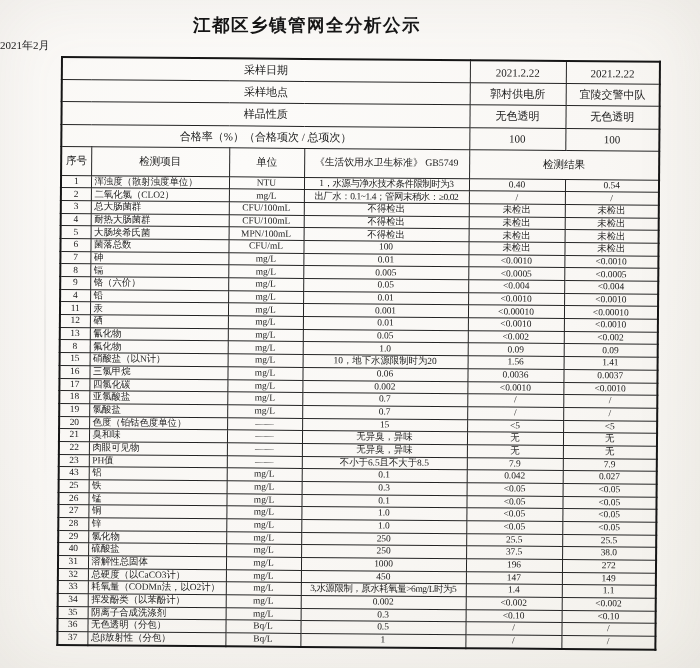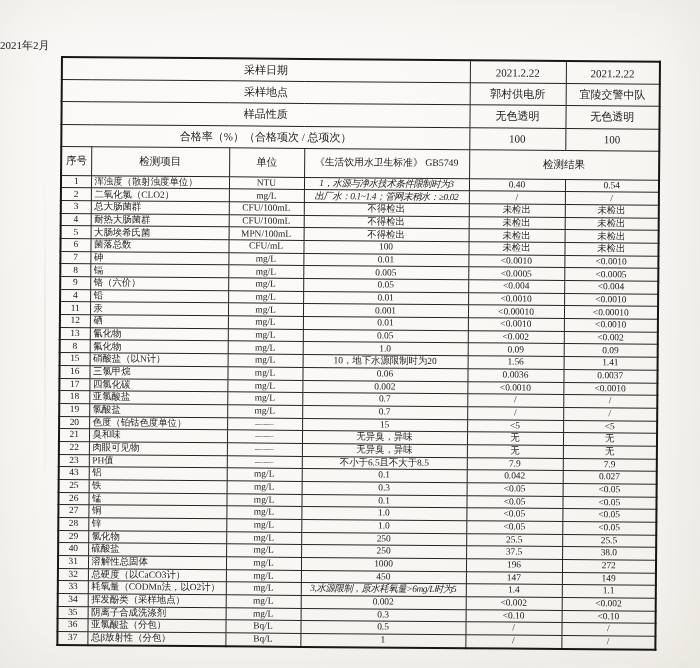--- a/index.html
+++ b/index.html
@@ -39,27 +39,28 @@
     border:1px solid #242424;
     text-align:center;vertical-align:middle;
     padding:0;overflow:hidden;white-space:nowrap;
     color:#1b1b1b;
   }
   tr.meta td{height:21.2px;font-size:11px;}
   tr.head td{height:28px;font-size:10.5px;font-weight:400;}
   tr.head td.std-h{font-size:9.8px;}
   tbody.rows td{height:11.68px;line-height:1;font-size:9.4px;}
   td.c-item{text-align:left;padding-left:3px;}
-  td.squeeze{font-size:8.2px;letter-spacing:-0.4px;font-style:italic;}
+  td.squeeze{font-size:8.2px;letter-spacing:-0.4px;}
 </style>
 </head>
 <body>
 
 <div class="paper">
   <div class="fold"></div>
+  <div class="title">江都区乡镇管网全分析公示</div>
   <div class="subtitle">2021年2月</div>
 
   <div class="sheet">
     <table>
       <colgroup>
         <col style="width:30px">
           <col style="width:138px">
           <col style="width:75px">
         <col style="width:165px">
           <col style="width:96px">
@@ -354,37 +355,37 @@
           <tr>
             <td>33</td>
             <td class="c-item">耗氧量（CODMn法，以O2计）</td>
             <td>mg/L</td>
             <td class="squeeze">3,水源限制，原水耗氧量&gt;6mg/L时为5</td>
             <td>1.4</td>
             <td>1.1</td>
           </tr>
           <tr>
             <td>34</td>
-            <td class="c-item">挥发酚类（采样地点）</td>
+            <td class="c-item">挥发酚类（以苯酚计）</td>
             <td>mg/L</td>
             <td>0.002</td>
             <td>&lt;0.002</td>
             <td>&lt;0.002</td>
           </tr>
           <tr>
             <td>35</td>
             <td class="c-item">阴离子合成洗涤剂</td>
             <td>mg/L</td>
             <td>0.3</td>
             <td>&lt;0.10</td>
             <td>&lt;0.10</td>
           </tr>
           <tr>
             <td>36</td>
-            <td class="c-item">亚氯酸盐（分包）</td>
+            <td class="c-item">无色透明（分包）</td>
             <td>Bq/L</td>
             <td>0.5</td>
             <td>/</td>
             <td>/</td>
           </tr>
           <tr>
             <td>37</td>
             <td class="c-item">总β放射性（分包）</td>
             <td>Bq/L</td>
             <td>1</td>

